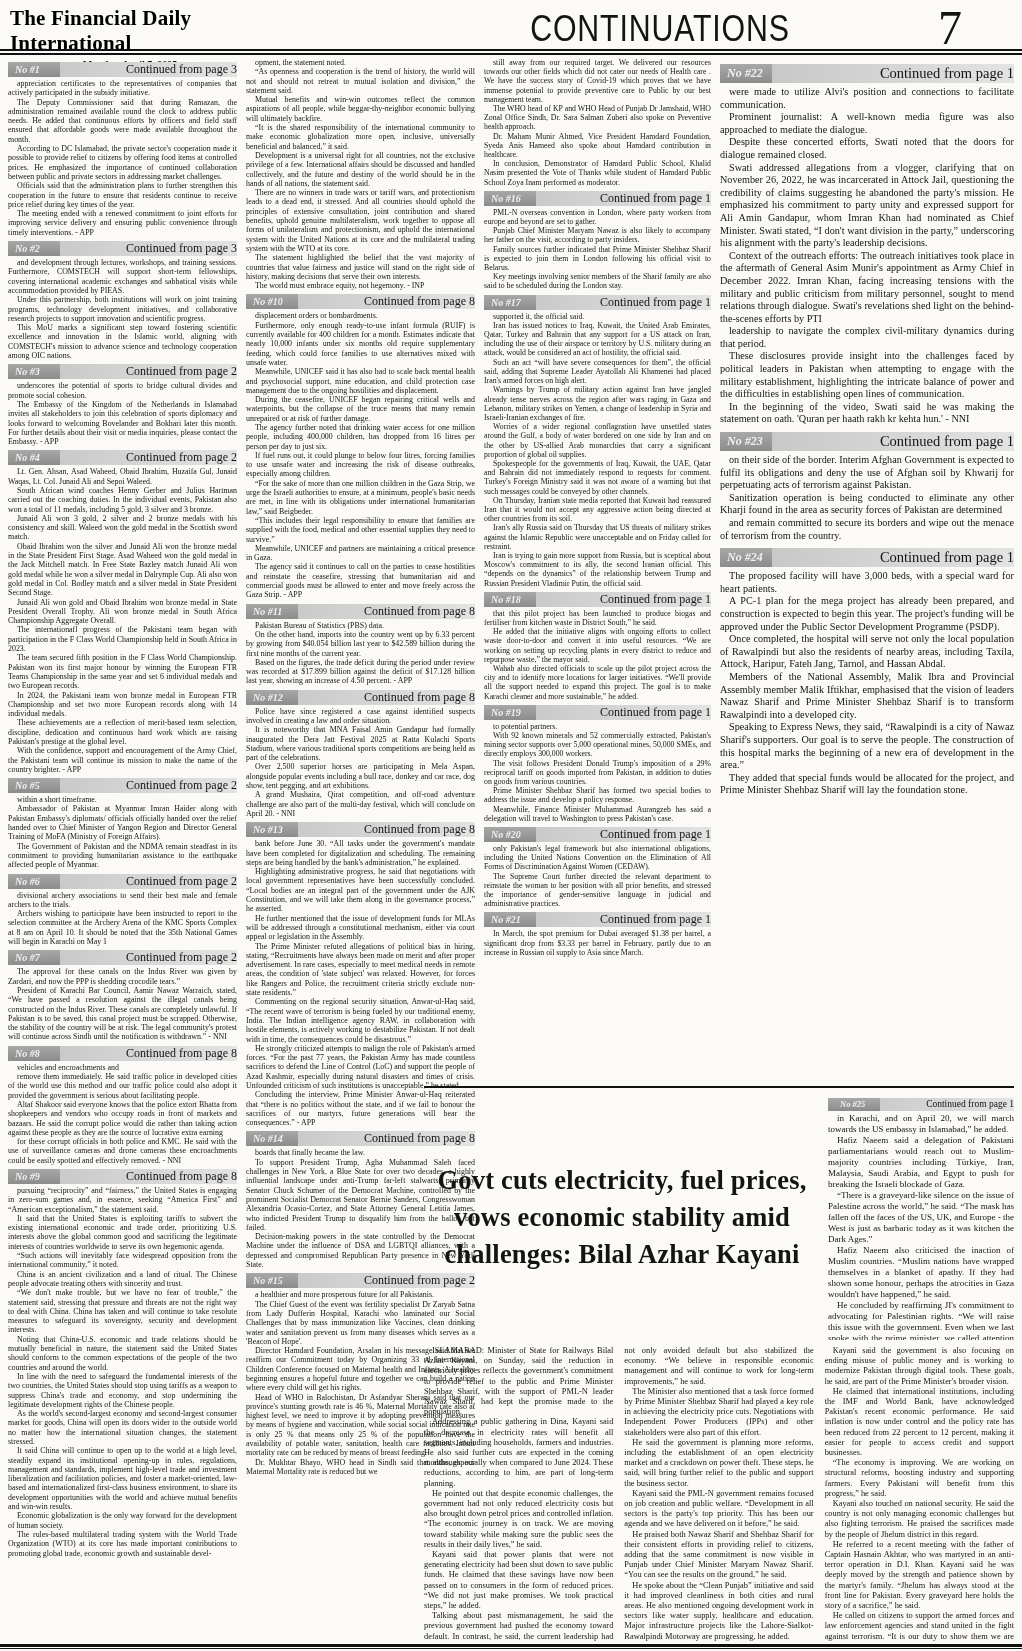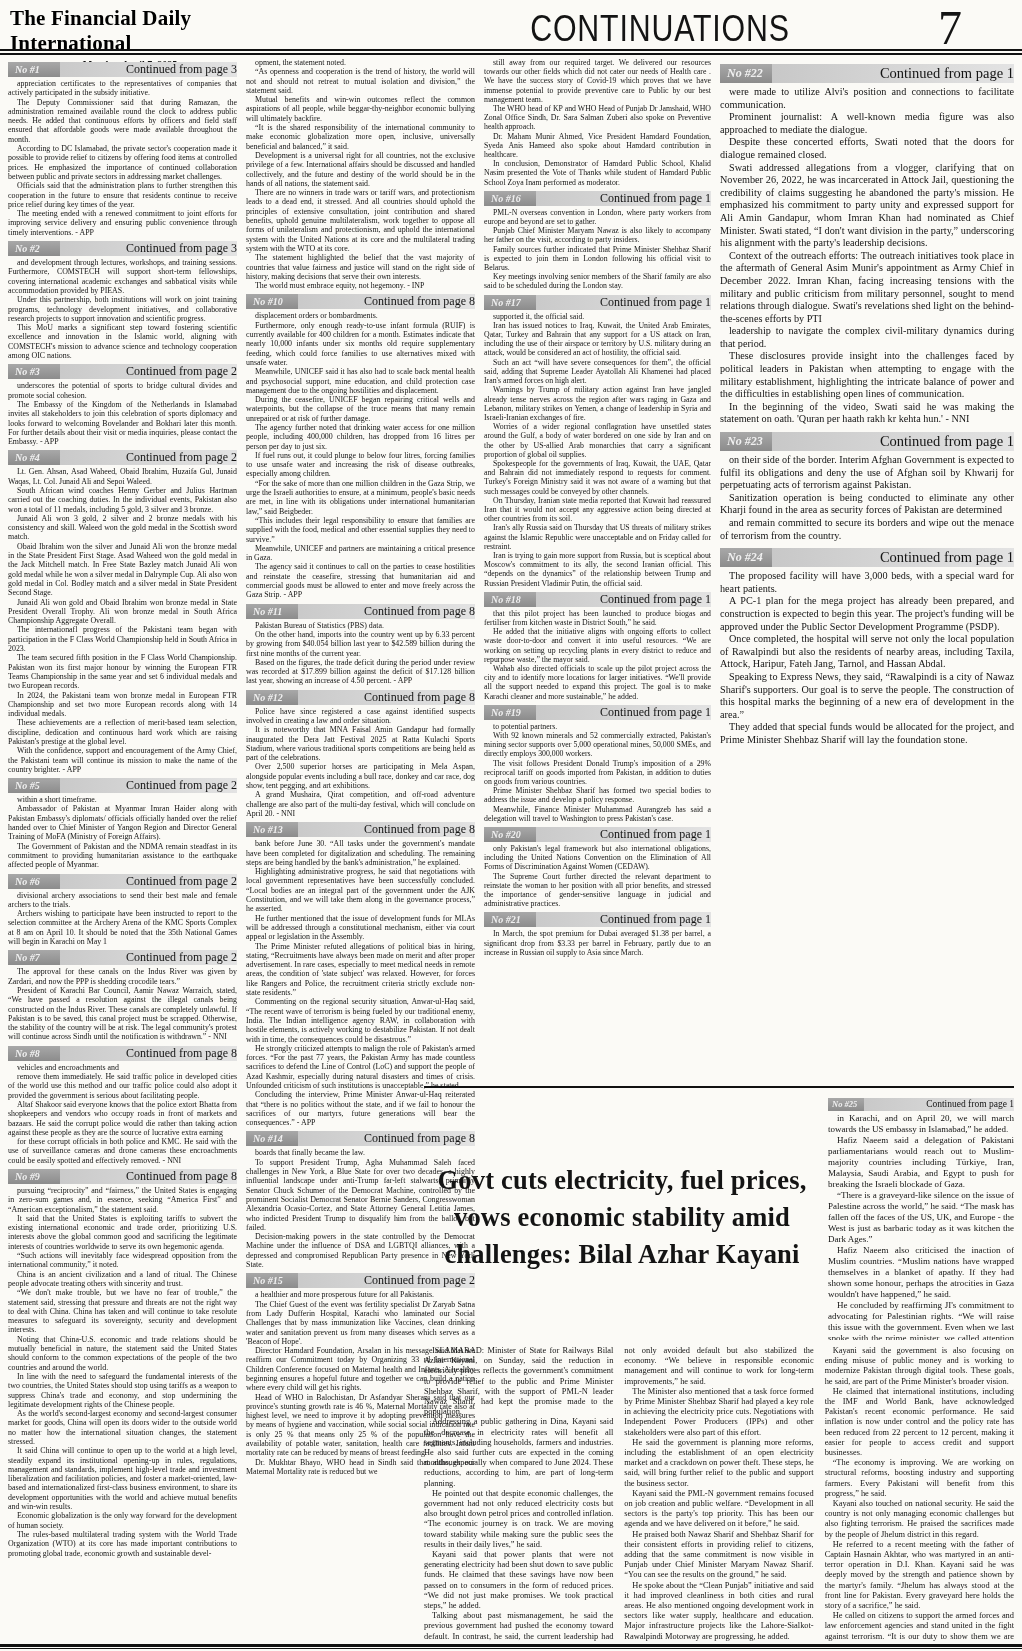--- a/index.html
+++ b/index.html
@@ -27,21 +27,21 @@
   .para{margin:0;text-indent:9px;}
   .sec-bar{display:flex;align-items:stretch;background:linear-gradient(90deg,#c2c2c2,#e3e3e3);
         margin:4px 0 2px 0;height:15px;text-indent:0;}
   .sec-no{background:linear-gradient(180deg,#a8a8a8,#8c8c8c);color:#f1f1f1;font-style:italic;
         font-weight:700;font-size:10px;line-height:15px;padding:0 7px;min-width:38px;text-align:left;}
   .sec-title{flex:1;text-align:right;font-weight:400;font-size:12px;line-height:15px;}
   #col-4 .sec-bar{height:19px;margin:6px 0 3px 0;}
   #col-4 .sec-no{font-size:12px;line-height:19px;}
   #col-4 .sec-title{font-size:14.5px;line-height:19px;}
   #col-5 .sec-bar{height:13px;}
-  #col-5 .sec-no{font-size:8.5px;line-height:13px;padding:0 4px;min-width:28px;}
+  #col-5 .sec-no{font-size:8.5px;line-height:13px;padding:0 12px;min-width:28px;}
   #col-5 .sec-title{font-size:9.5px;line-height:13px;}
   
   .article-rule{position:absolute;left:424px;top:1086px;width:590px;height:2px;background:#111;}
   #headline{position:absolute;left:424px;top:1096px;width:396px;height:242px;
         display:flex;flex-direction:column;justify-content:center;text-align:center;}
   #headline .hl-line{font-size:26.5px;font-weight:700;line-height:37px;letter-spacing:.2px;}
   #article-body{position:absolute;left:424px;top:1346px;width:590px;height:296px;
         column-count:3;column-gap:11px;font-size:8.4px;line-height:10.2px;
         text-align:justify;overflow:hidden;}
   #article-body .para{text-indent:8px;}
@@ -282,20 +282,21 @@
       <p class="para">on their side of the border. Interim Afghan Government is expected to fulfil its obligations and deny the use of Afghan soil by Khwarij for perpetuating acts of terrorism against Pakistan.</p>
       <p class="para">Sanitization operation is being conducted to eliminate any other Kharji found in the area as security forces of Pakistan are determined</p>
       <p class="para">and remain committed to secure its borders and wipe out the menace of terrorism from the country.</p>
       <div class="sec-bar">
         <span class="sec-no">No #24</span>
         <span class="sec-title">Continued from page 1</span>
       </div>
       <p class="para">The proposed facility will have 3,000 beds, with a special ward for heart patients.</p>
       <p class="para">A PC-1 plan for the mega project has already been prepared, and construction is expected to begin this year. The project's funding will be approved under the Public Sector Development Programme (PSDP).</p>
       <p class="para">Once completed, the hospital will serve not only the local population of Rawalpindi but also the residents of nearby areas, including Taxila, Attock, Haripur, Fateh Jang, Tarnol, and Hassan Abdal.</p>
+      <p class="para">Members of the National Assembly, Malik Ibra and Provincial Assembly member Malik Iftikhar, emphasised that the vision of leaders Nawaz Sharif and Prime Minister Shehbaz Sharif is to transform Rawalpindi into a developed city.</p>
       <p class="para">Speaking to Express News, they said, “Rawalpindi is a city of Nawaz Sharif's supporters. Our goal is to serve the people. The construction of this hospital marks the beginning of a new era of development in the area.”</p>
       <p class="para">They added that special funds would be allocated for the project, and Prime Minister Shehbaz Sharif will lay the foundation stone.</p>
     </div>
   <div id="col-5" class="news-col">
       <div class="sec-bar">
         <span class="sec-no">No #25</span>
         <span class="sec-title">Continued from page 1</span>
       </div>
       <p class="para">in Karachi, and on April 20, we will march towards the US embassy in Islamabad,” he added.</p>
       <p class="para">Hafiz Naeem said a delegation of Pakistani parliamentarians would reach out to Muslim-majority countries including Türkiye, Iran, Malaysia, Saudi Arabia, and Egypt to push for breaking the Israeli blockade of Gaza.</p>

